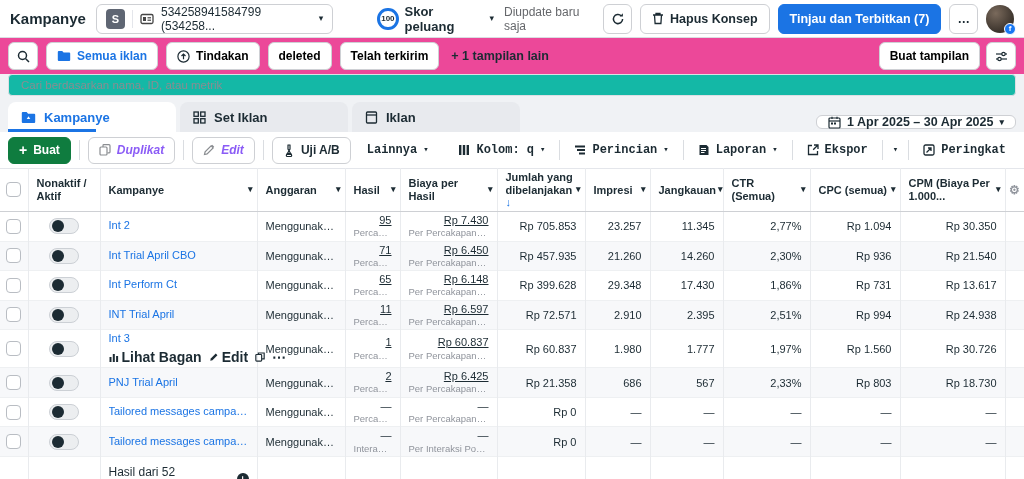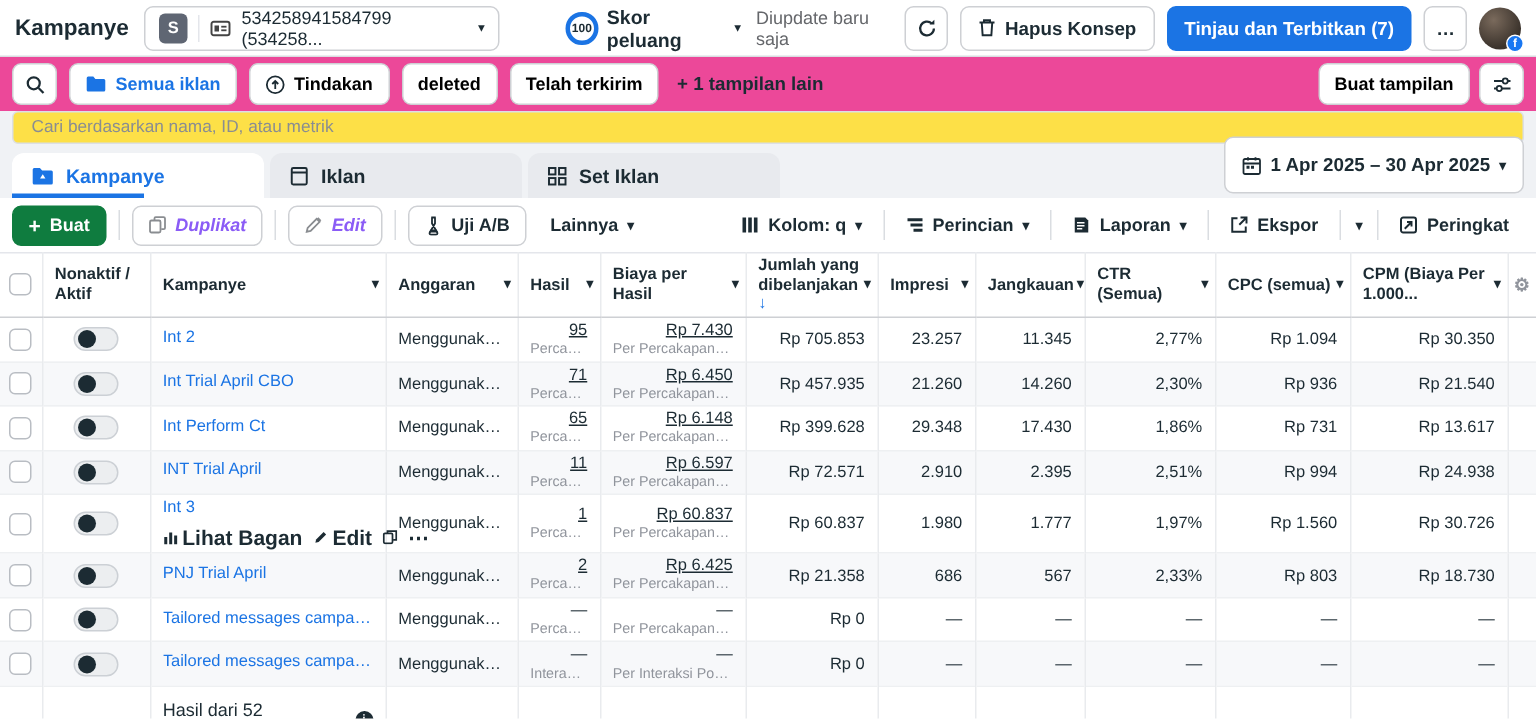--- a/index.html
+++ b/index.html
@@ -26,38 +26,38 @@
   .fb-badge { position:absolute; right:-2px; bottom:-2px; width:12px; height:12px; background:#1877f2; border-radius:50%; color:#fff; font-size:8px; font-weight:700; display:flex; align-items:center; justify-content:center; border:1px solid #fff; }
 
   
   .filterbar { height:36px; display:flex; align-items:center; gap:8px; padding:0 8px; background:#ec4899; }
   .chip { height:28px; display:inline-flex; align-items:center; gap:6px; background:#fff; border:1px solid #ced0d4; border-radius:6px; padding:0 10px; font-size:12px; font-weight:600; cursor:pointer; }
   .chip.blue { color:#1b74e4; }
   .linklike { font-size:12.5px; font-weight:600; color:#1c2b33; cursor:pointer; margin-left:4px; }
   .fb-right { margin-left:auto; display:flex; align-items:center; gap:6px; }
 
   .searchrow { background:#f0f2f5; padding:0 8px 6px; }
-  .search-box { height:22px; width:100%; background:#fde047; border:1px solid #dcdfe4; border-radius:4px; padding:0 12px; font-size:11.5px; color:#1c2b33; font-family:inherit; }
+  .search-box { height:22px; width:100%; background:#14b8a6; border:1px solid #dcdfe4; border-radius:4px; padding:0 12px; font-size:11.5px; color:#1c2b33; font-family:inherit; }
   .search-box::placeholder { color:#8a8d91; }
 
   
   .tabsrow { height:30px; background:#f0f2f5; display:flex; align-items:flex-end; padding:0 0 0 8px; position:relative; }
   .tab { width:168px; height:30px; display:flex; align-items:center; gap:8px; padding:0 13px; font-size:13px; font-weight:700; border-radius:8px 8px 0 0; cursor:pointer; margin-right:4px; }
   .tab.active { background:#fff; color:#1b74e4; position:relative; }
   .tab.active::after { content:""; position:absolute; left:0; bottom:0; width:88px; height:3px; background:#1b74e4; }
   .tab.inactive { background:#e8eaee; color:#1c2b33; }
-  .datebtn { position:absolute; right:8px; bottom:3px; height:38px; }
+  .datebtn { position:absolute; right:8px; bottom:3px; height:14px; }
 
   
   .panel { background:#fff; }
   .toolbar { height:36px; display:flex; align-items:center; gap:6px; padding:0 8px; background:#fff; }
   .btn.sm { height:27px; font-size:12px; padding:0 10px; }
   .btn.green { background:#0f7c3f; border-color:#0f7c3f; color:#fff; }
   .btn.ghosted { color:#8b5cf6;font-style:italic; }
-  .btn.flat { border:none; background:transparent; }
+  .btn.flat { border:none; background:transparent;font-family:Liberation Mono, monospace; }
   .vdiv { width:1px; height:20px; background:#dadde1; margin:0 2px; flex:none; }
   .tb-right { margin-left:auto; display:flex; align-items:center; gap:2px; }
   .plus-glyph { font-size:14px; font-weight:700; line-height:1; }
 
   
   table { table-layout:fixed; width:1024px; border-collapse:collapse; background:#fff; }
   th, td { border-right:1px solid #e9ebee; vertical-align:middle; }
   thead th { height:30px; border-bottom:1px solid #ced0d4; border-top:1px solid #e4e6eb; font-size:11px; font-weight:700; text-align:left; padding:2px 4px 2px 8px; color:#1c2b33; background:#fff; }
   .th-in { display:flex; align-items:center; justify-content:space-between; gap:2px; }
   .th-label { line-height:1.15; }
@@ -202,36 +202,36 @@
       <svg width="15" height="13" viewBox="0 0 15 13">
           <path d="M.8 2a1 1 0 0 1 1-1h3.8l1.5 1.7h6.1a1 1 0 0 1 1 1V11a1 1 0 0 1-1 1H1.8a1 1 0 0 1-1-1z" fill="#1b74e4"></path>
           <path d="M7.5 5.2 9.3 8H5.7z" fill="#fff"></path>
         </svg>
     </span>
     <span>Kampanye</span>
   </div>
   <div class="tab inactive">
     <span class="ic">
       <svg width="13" height="13" viewBox="0 0 13 13">
-          <rect x="1.5" y="1" width="10" height="11" rx="1" fill="none" stroke="#1c2b33" stroke-width="1.3"></rect>
-          <line x1="1.5" y1="4" x2="11.5" y2="4" stroke="#1c2b33" stroke-width="1.3"></line>
-        </svg>
-    </span>
-    <span>Iklan</span>
-  </div>
-  <div class="tab inactive">
-    <span class="ic">
-      <svg width="13" height="13" viewBox="0 0 13 13">
           <rect x="1" y="1" width="4.3" height="4.3" fill="none" stroke="#1c2b33" stroke-width="1.3"></rect>
           <rect x="7.7" y="1" width="4.3" height="4.3" fill="none" stroke="#1c2b33" stroke-width="1.3"></rect>
           <rect x="1" y="7.7" width="4.3" height="4.3" fill="none" stroke="#1c2b33" stroke-width="1.3"></rect>
           <rect x="7.7" y="7.7" width="4.3" height="4.3" fill="none" stroke="#1c2b33" stroke-width="1.3"></rect>
         </svg>
     </span>
     <span>Set Iklan</span>
+  </div>
+  <div class="tab inactive">
+    <span class="ic">
+      <svg width="13" height="13" viewBox="0 0 13 13">
+          <rect x="1.5" y="1" width="10" height="11" rx="1" fill="none" stroke="#1c2b33" stroke-width="1.3"></rect>
+          <line x1="1.5" y1="4" x2="11.5" y2="4" stroke="#1c2b33" stroke-width="1.3"></line>
+        </svg>
+    </span>
+    <span>Iklan</span>
   </div>
   <button class="btn datebtn">
     <span class="ic">
       <svg width="13" height="13" viewBox="0 0 13 13">
           <rect x="1" y="2" width="11" height="10" rx="1" fill="none" stroke="#1c2b33" stroke-width="1.2"></rect>
           <line x1="1" y1="5" x2="12" y2="5" stroke="#1c2b33" stroke-width="1.2"></line>
           <line x1="4" y1="0.8" x2="4" y2="3" stroke="#1c2b33" stroke-width="1.2"></line>
           <line x1="9" y1="0.8" x2="9" y2="3" stroke="#1c2b33" stroke-width="1.2"></line>
           <rect x="3" y="6.5" width="2" height="2" fill="#1c2b33"></rect>
           <rect x="6" y="6.5" width="2" height="2" fill="#1c2b33"></rect>

